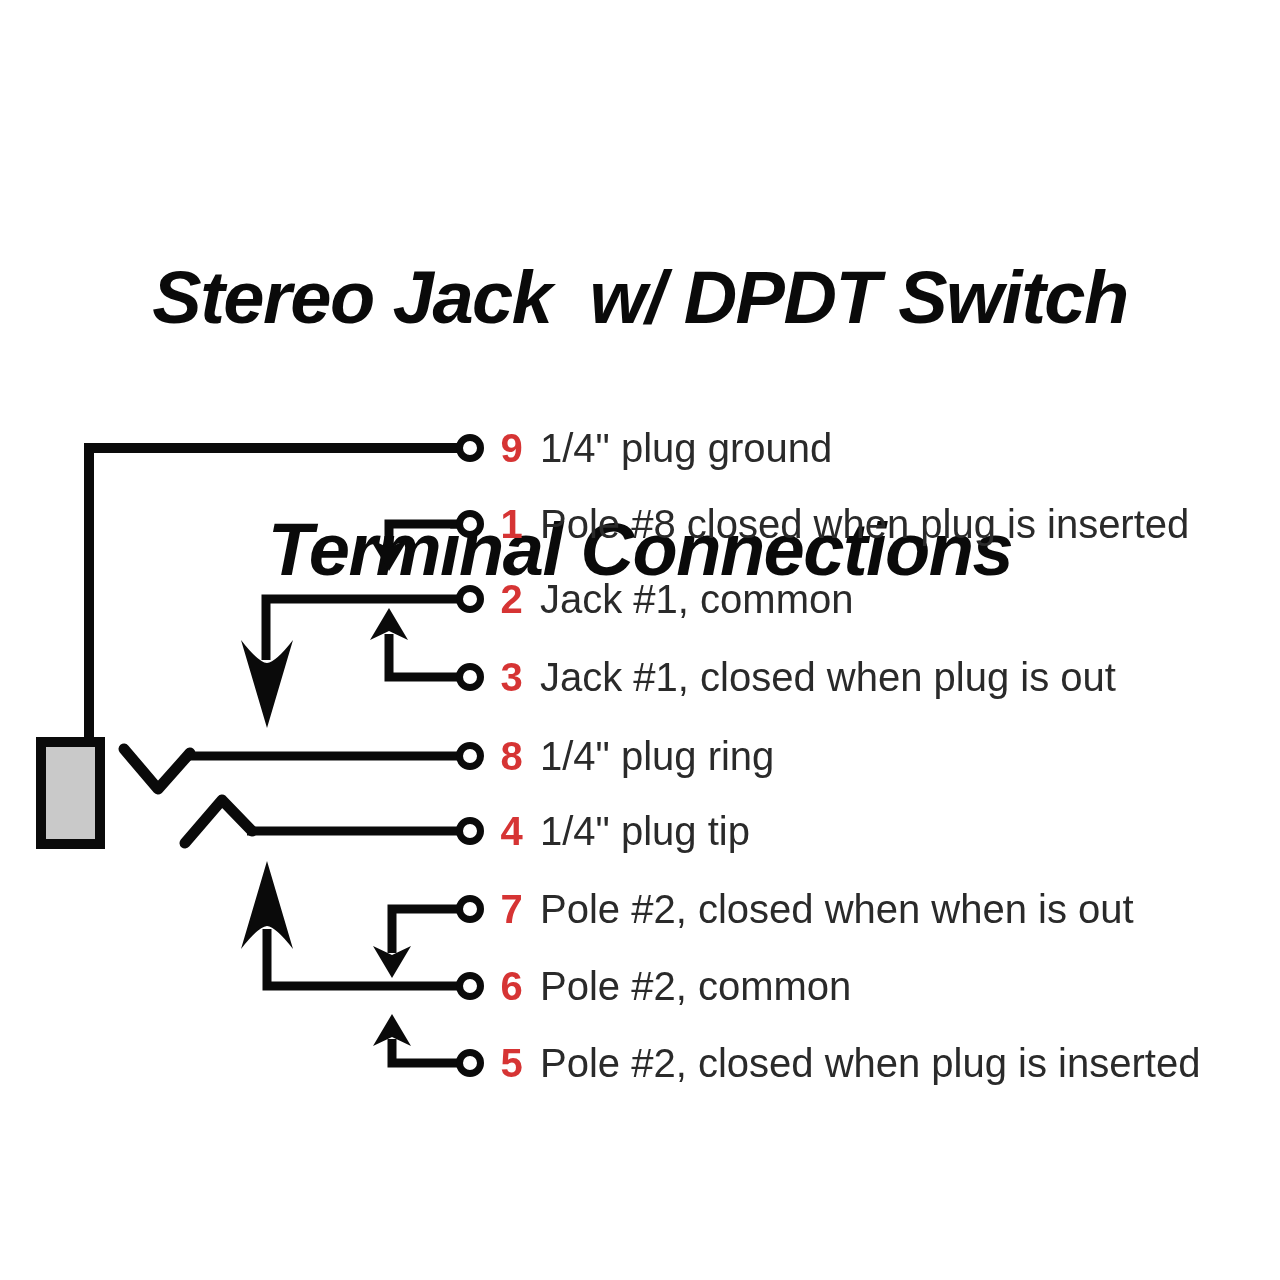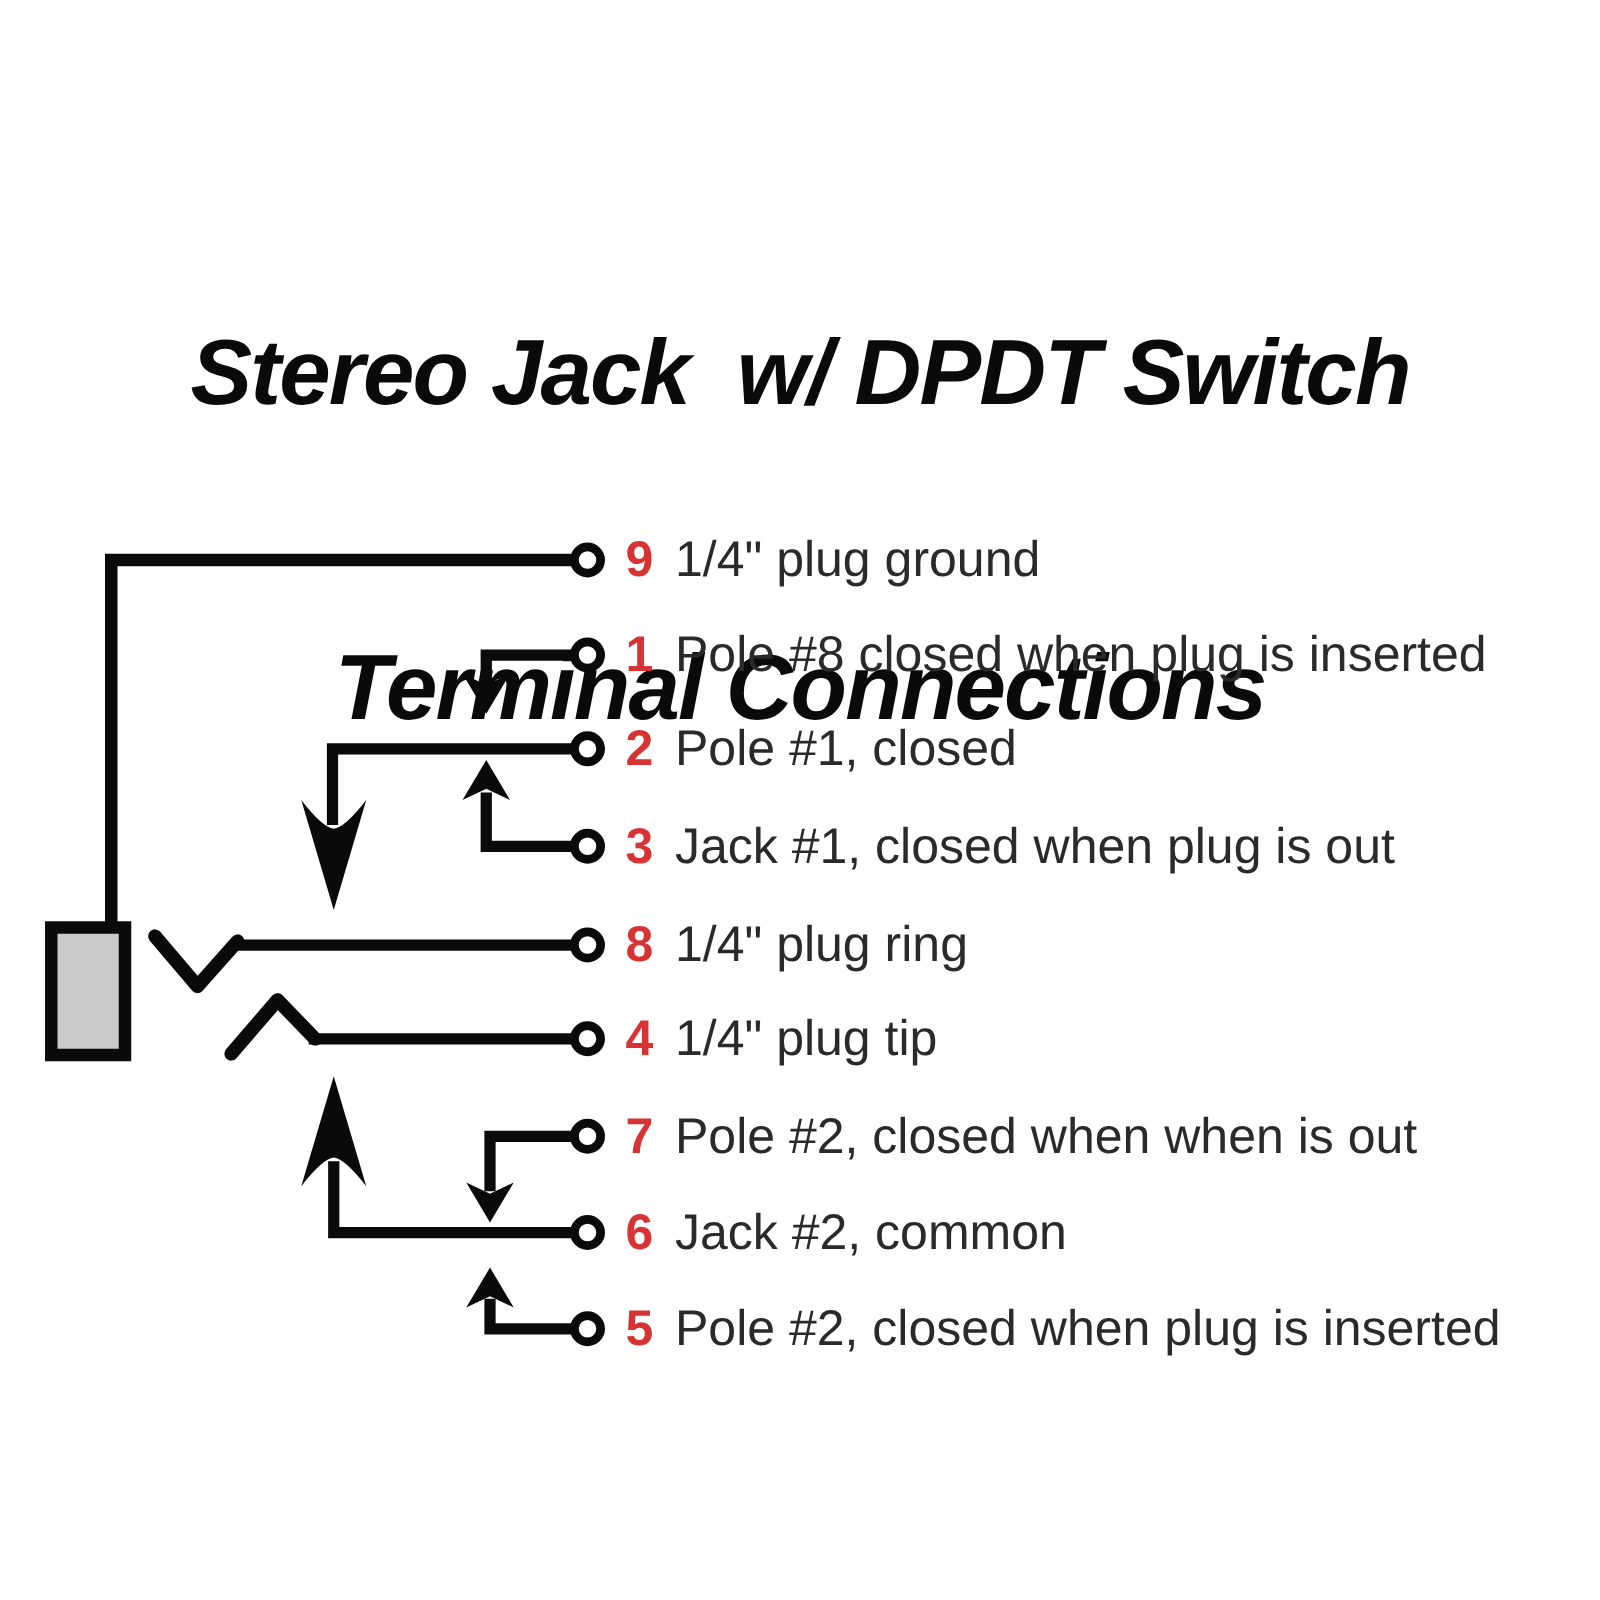--- a/index.html
+++ b/index.html
@@ -80,40 +80,40 @@
   <div class="row" style="top:425px">
     <span class="num">9</span>
     <span class="lbl">1/4" plug ground</span>
   </div>
   <div class="row" style="top:501px">
     <span class="num">1</span>
     <span class="lbl">Pole #8 closed when plug is inserted</span>
   </div>
   <div class="row" style="top:576px">
     <span class="num">2</span>
-    <span class="lbl">Pole #1, closed</span>
+    <span class="lbl">Jack #1, common</span>
   </div>
   <div class="row" style="top:654px">
     <span class="num">3</span>
     <span class="lbl">Jack #1, closed when plug is out</span>
   </div>
   <div class="row" style="top:733px">
     <span class="num">8</span>
     <span class="lbl">1/4" plug ring</span>
   </div>
   <div class="row" style="top:808px">
     <span class="num">4</span>
     <span class="lbl">1/4" plug tip</span>
   </div>
   <div class="row" style="top:886px">
     <span class="num">7</span>
     <span class="lbl">Pole #2, closed when when is out</span>
   </div>
   <div class="row" style="top:963px">
     <span class="num">6</span>
-    <span class="lbl">Jack #2, common</span>
+    <span class="lbl">Pole #2, common</span>
   </div>
   <div class="row" style="top:1040px">
     <span class="num">5</span>
     <span class="lbl">Pole #2, closed when plug is inserted</span>
   </div>
 
 </div>
 
 </body></html>

